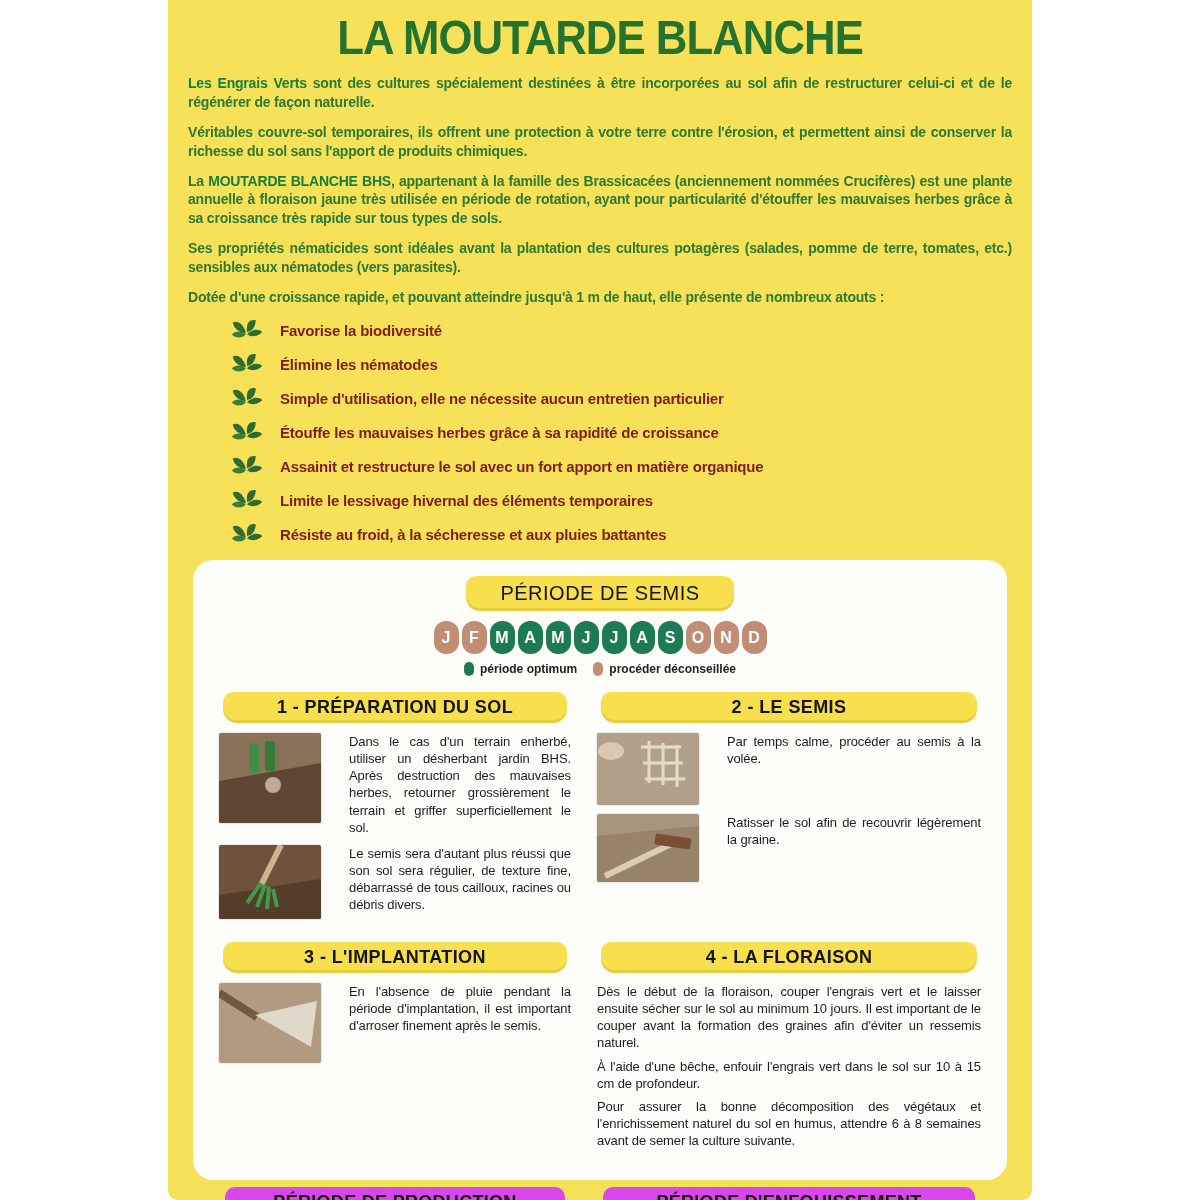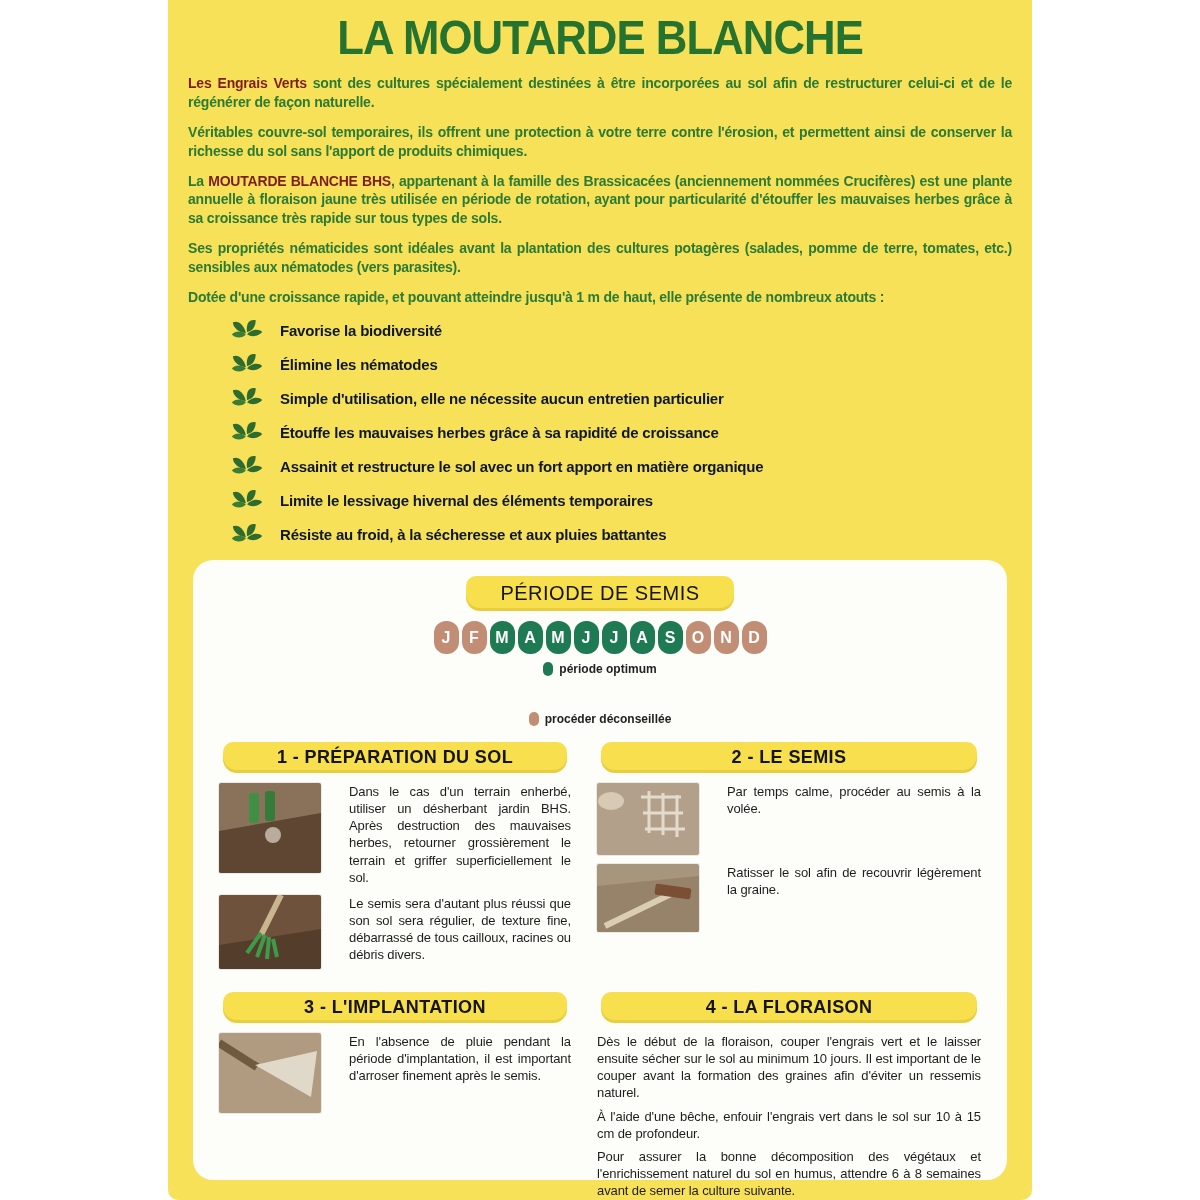--- a/index.html
+++ b/index.html
@@ -15,25 +15,25 @@
     margin:0;padding-top:8px;text-align:center;
     font-size:46px;font-weight:bold;color:#26722f;
     transform:scaleX(0.95) scaleY(1.05);transform-origin:center top;
     letter-spacing:-1px;
   }
   .intro{padding:12px 20px 0 20px;}
   .intro p{
     margin:0 0 11px;color:#2c7a35;font-weight:bold;font-size:14px;
     line-height:1.35;text-align:justify;letter-spacing:-0.2px;
   }
-  .intro b{color:#7f1d1d;}
+  .intro b{color:#15803d;}
   .benefits{list-style:none;margin:4px 0 0;padding:0 0 0 62px;}
   .benefits li{
     display:flex;align-items:center;gap:16px;margin-bottom:8px;
-    color:#0f172a;font-weight:bold;font-size:15px;letter-spacing:-0.2px;
+    color:#7f1d1d;font-weight:bold;font-size:15px;letter-spacing:-0.2px;
   }
   .leaf{flex:0 0 auto;}
   .panel{
     position:absolute;left:25px;top:560px;width:814px;height:620px;
     background:#fdfdf9;border-radius:20px;
   }
   .center{text-align:center;}
   .banner-main{
     display:inline-block;margin-top:16px;background:#f8df4e;
     border-radius:10px 10px 14px 14px;padding:6px 34px;
@@ -41,22 +41,22 @@
     box-shadow:inset 0 -3px 0 rgba(160,130,0,0.18);
   }
   .months{margin-top:10px;display:flex;justify-content:center;gap:3px;}
   .month{
     width:25px;height:33px;border-radius:12px;color:#ffffff;font-weight:bold;
     font-size:16px;display:flex;align-items:center;justify-content:center;
   }
   .month.good{background:#1e7a52;}
   .month.bad{background:#c18e75;}
   .legend{
-    margin-top:8px;display:flex;justify-content:center;gap:36px;
-    font-size:12px;font-weight:bold;color:#222;align-items:center;flex-direction:column;
+    margin-top:8px;display:flex;justify-content:center;gap:16px;
+    font-size:12px;font-weight:bold;color:#222;align-items:center;
   }
   .legend-item{display:flex;align-items:center;gap:6px;}
   .dot{width:10px;height:14px;border-radius:6px;display:inline-block;}
   .dot.good{background:#1e7a52;}
   .dot.bad{background:#c18e75;}
   .steps{
     display:grid;grid-template-columns:352px 384px;
     justify-content:space-between;padding:16px 26px 0;row-gap:14px;
   }
   .step-banner{

